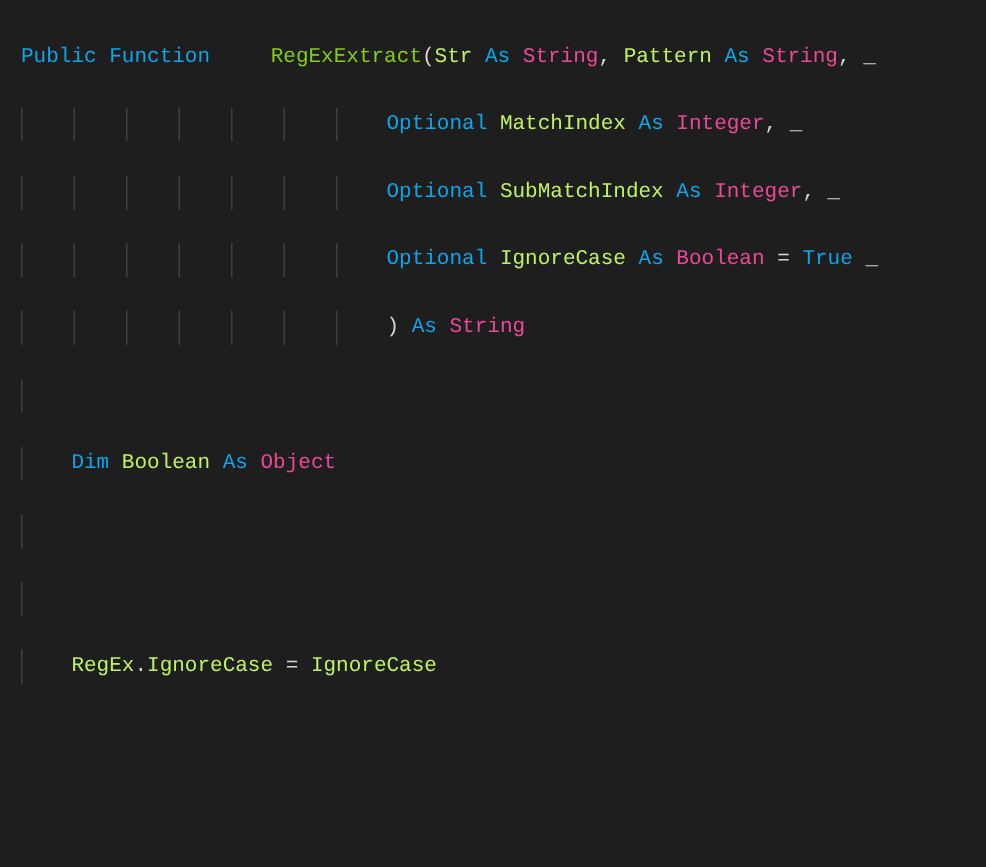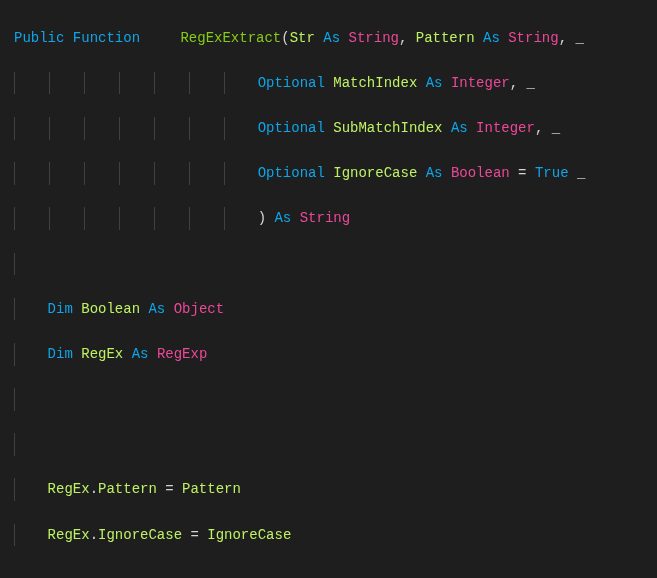--- a/index.html
+++ b/index.html
@@ -40,24 +40,22 @@
 <body>
 
 <div class="editor">
 <div class="line"><span class="kw">Public</span> <span class="kw">Function</span> <span class="fn">RegExExtract</span><span class="punct">(</span><span class="var">Str</span> <span class="kw">As</span> <span class="type">String</span><span class="punct">, </span><span class="var">Pattern</span> <span class="kw">As</span> <span class="type">String</span><span class="punct">, </span><span class="punct">_</span></div>
 <div class="line"><span class="guide" style="left:0px"></span><span class="guide" style="left:35px"></span><span class="guide" style="left:70px"></span><span class="guide" style="left:105px"></span><span class="guide" style="left:140px"></span><span class="guide" style="left:175px"></span><span class="guide" style="left:210px"></span><span>                             </span><span class="kw">Optional</span> <span class="var">MatchIndex</span> <span class="kw">As</span> <span class="type">Integer</span><span class="punct">, </span><span class="punct">_</span></div>
 <div class="line"><span class="guide" style="left:0px"></span><span class="guide" style="left:35px"></span><span class="guide" style="left:70px"></span><span class="guide" style="left:105px"></span><span class="guide" style="left:140px"></span><span class="guide" style="left:175px"></span><span class="guide" style="left:210px"></span><span>                             </span><span class="kw">Optional</span> <span class="var">SubMatchIndex</span> <span class="kw">As</span> <span class="type">Integer</span><span class="punct">, </span><span class="punct">_</span></div>
 <div class="line"><span class="guide" style="left:0px"></span><span class="guide" style="left:35px"></span><span class="guide" style="left:70px"></span><span class="guide" style="left:105px"></span><span class="guide" style="left:140px"></span><span class="guide" style="left:175px"></span><span class="guide" style="left:210px"></span><span>                             </span><span class="kw">Optional</span> <span class="var">IgnoreCase</span> <span class="kw">As</span> <span class="type">Boolean</span><span class="punct"> = </span><span class="kw">True</span><span> </span><span class="punct">_</span></div>
 <div class="line"><span class="guide" style="left:0px"></span><span class="guide" style="left:35px"></span><span class="guide" style="left:70px"></span><span class="guide" style="left:105px"></span><span class="guide" style="left:140px"></span><span class="guide" style="left:175px"></span><span class="guide" style="left:210px"></span><span>                             </span><span class="punct">) </span><span class="kw">As</span><span> </span><span class="type">String</span></div>
 <div class="line"><span class="guide" style="left:0px"></span> </div>
 <div class="line"><span class="guide" style="left:0px"></span><span>    </span><span class="kw">Dim</span><span> </span><span class="var">Boolean</span><span> </span><span class="kw">As</span><span> </span><span class="type">Object</span></div>
-<div class="line"><span class="guide" style="left:0px"></span><span>    </span><span class="kw">Dim</span><span> </span><span class="var">RegEx</span><span> </span><span class="kw">As</span><span> </span><span class="type">RegExp</span></div>
 <div class="line"><span class="guide" style="left:0px"></span> </div>
 <div class="line"><span class="guide" style="left:0px"></span> </div>
-<div class="line"><span class="guide" style="left:0px"></span><span>    </span><span class="var">RegEx</span><span class="punct">.</span><span class="var">Pattern</span><span class="punct"> = </span><span class="var">Pattern</span></div>
 <div class="line"><span class="guide" style="left:0px"></span><span>    </span><span class="var">RegEx</span><span class="punct">.</span><span class="var">IgnoreCase</span><span class="punct"> = </span><span class="var">IgnoreCase</span></div>
 
 
 
 
 
 
 
 
 

